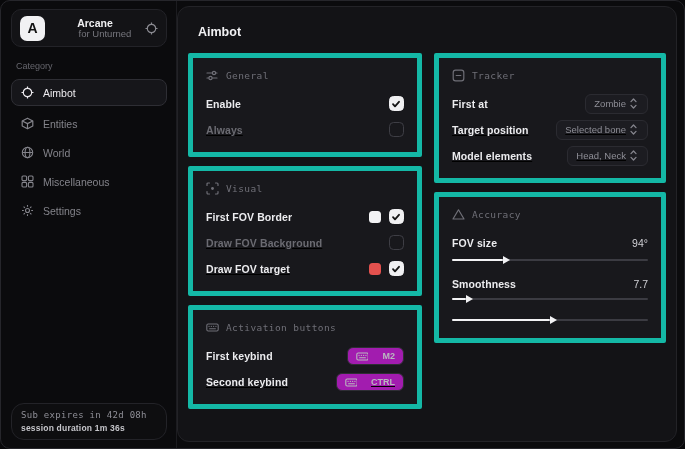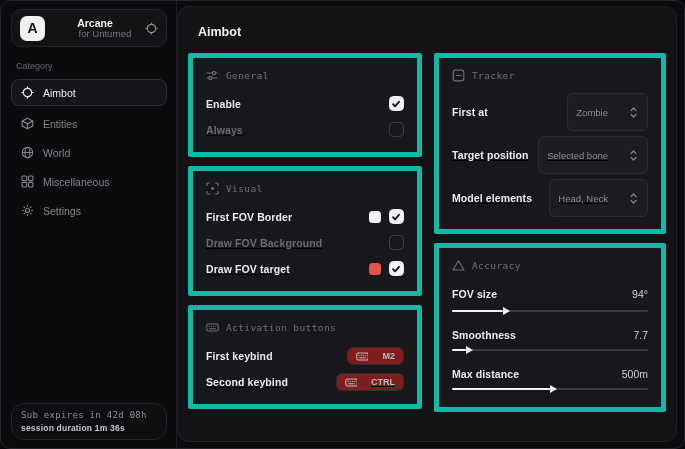--- a/index.html
+++ b/index.html
@@ -50,25 +50,25 @@
 
   
   .checkbox { width:15px; height:15px; border-radius:4.5px; border:1.5px solid #3e3e45;
     display:flex; align-items:center; justify-content:center; cursor:pointer; background:transparent; }
   .checkbox svg { display:none; }
   .checkbox.on { background:#f0f0f2; border-color:#f0f0f2; }
   .checkbox.on svg { display:block; }
   .swatch { width:12px; height:12px; border-radius:3.5px; display:inline-block; }
 
   
-  .keybtn { display:flex; align-items:center; gap:14px; background:#7f1d1d; border:1px solid #2e2e34;
+  .keybtn { display:flex; align-items:center; gap:14px; background:#a21caf; border:1px solid #2e2e34;
     border-radius:6px; padding:2px 8px; height:18px; color:#b9b9bf; font-size:9px; font-weight:bold;
     cursor:pointer;margin-left:20px; }
-  .selbtn { display:flex; align-items:center; gap:20px; background:#1c1c21; border:1px solid #2b2b31;
-    border-radius:6px; padding:18px 8px; height:20px; color:#8e8e96; font-size:9.5px; cursor:pointer; }
+  .selbtn { display:flex; align-items:center; gap:2px; background:#1c1c21; border:1px solid #2b2b31;
+    border-radius:6px; padding:0 8px; height:20px; color:#8e8e96; font-size:9.5px; cursor:pointer; }
   .selbtn .chev { display:flex; color:#85858d; }
 
   
   .srow { margin-top:9px; }
   .srow .row { min-height:17px; }
   .rvalue { color:#cfcfd4; font-size:10.5px; }
   .slider { position:relative; height:12px; display:flex; align-items:center; margin-top:1px; cursor:pointer; }
   .track { position:absolute; left:0; right:0; height:2px; background:#3b3b42; border-radius:2px; }
   .fill { position:absolute; left:0; height:2.5px; background:#f2f2f4; border-radius:2px; }
   .thumb { position:absolute; top:50%; transform:translateY(-50%); right:-7px; width:0; height:0;
@@ -378,24 +378,20 @@
             </div>
             <div class="slider">
               <div class="track"></div>
               <div class="fill" style="width: 7%;">
                   <span class="thumb"></span>
                 </div>
             </div>
           </div>
 
           <div class="srow">
-            <div class="row">
-              <span class="rlabel">Max distance</span>
-              <span class="rvalue">500m</span>
-            </div>
             <div class="slider">
               <div class="track"></div>
               <div class="fill" style="width: 50%;">
                   <span class="thumb"></span>
                 </div>
             </div>
           </div>
         </section>
       </div>
     </div>

